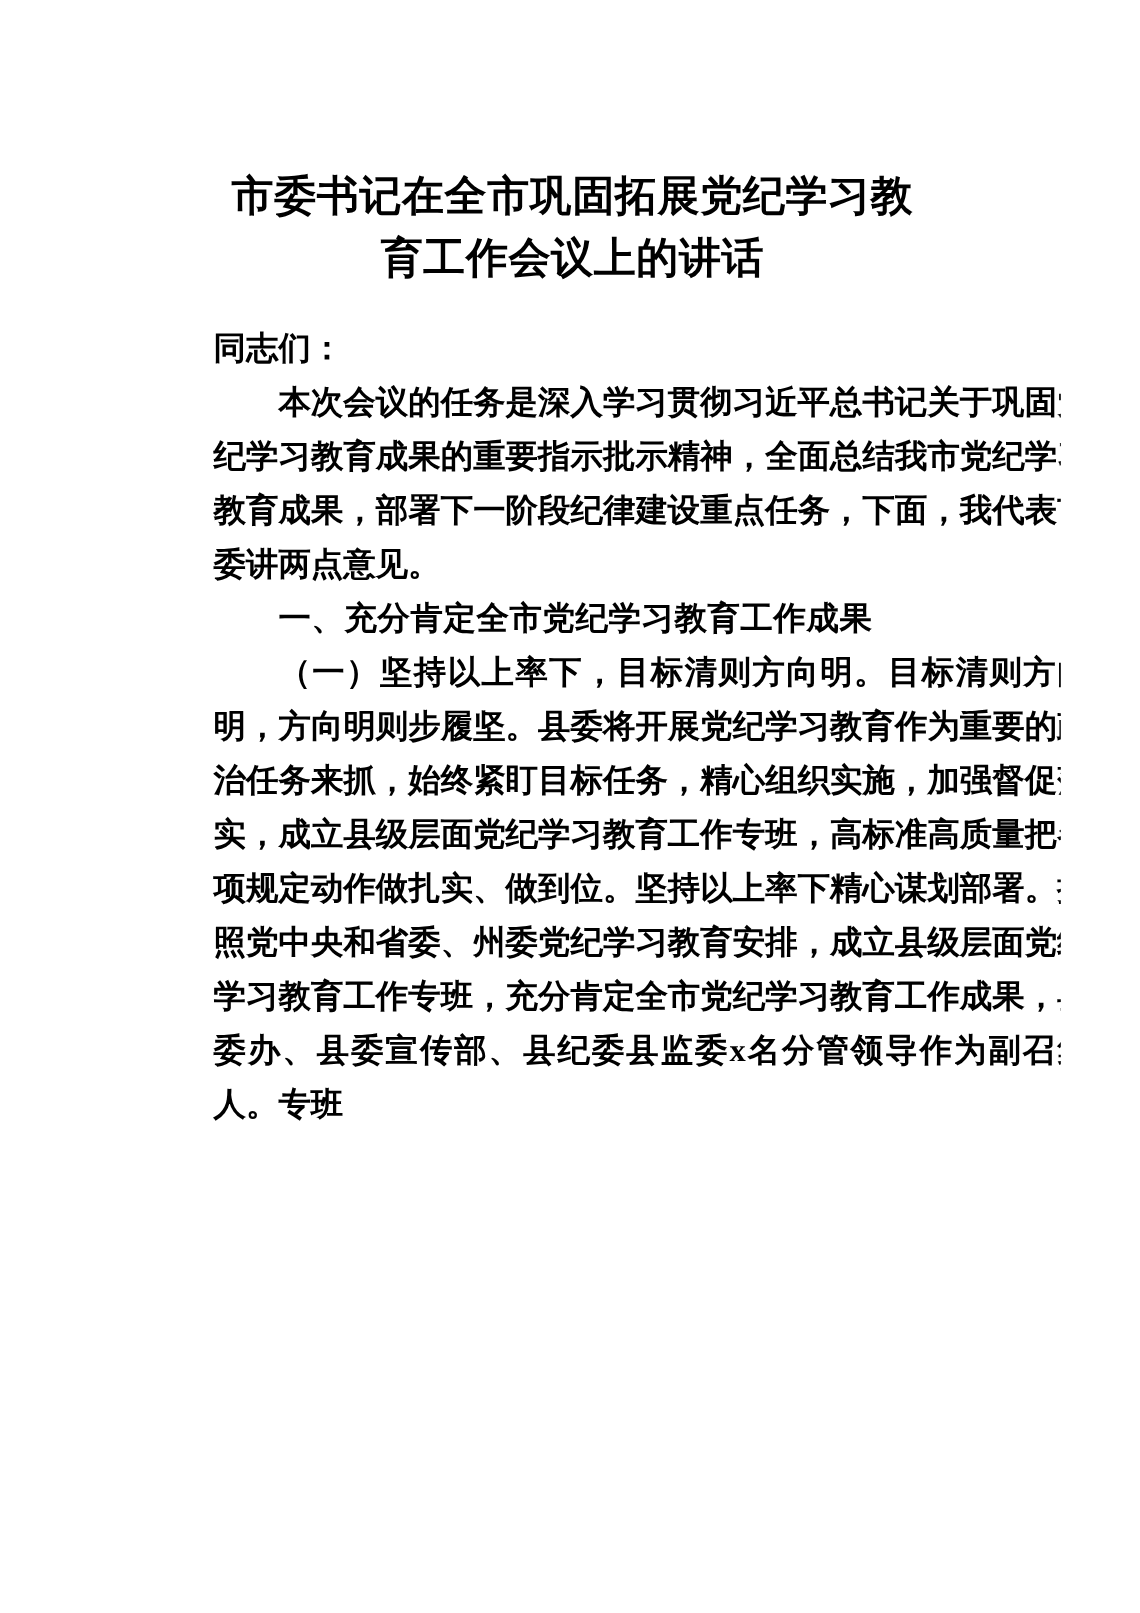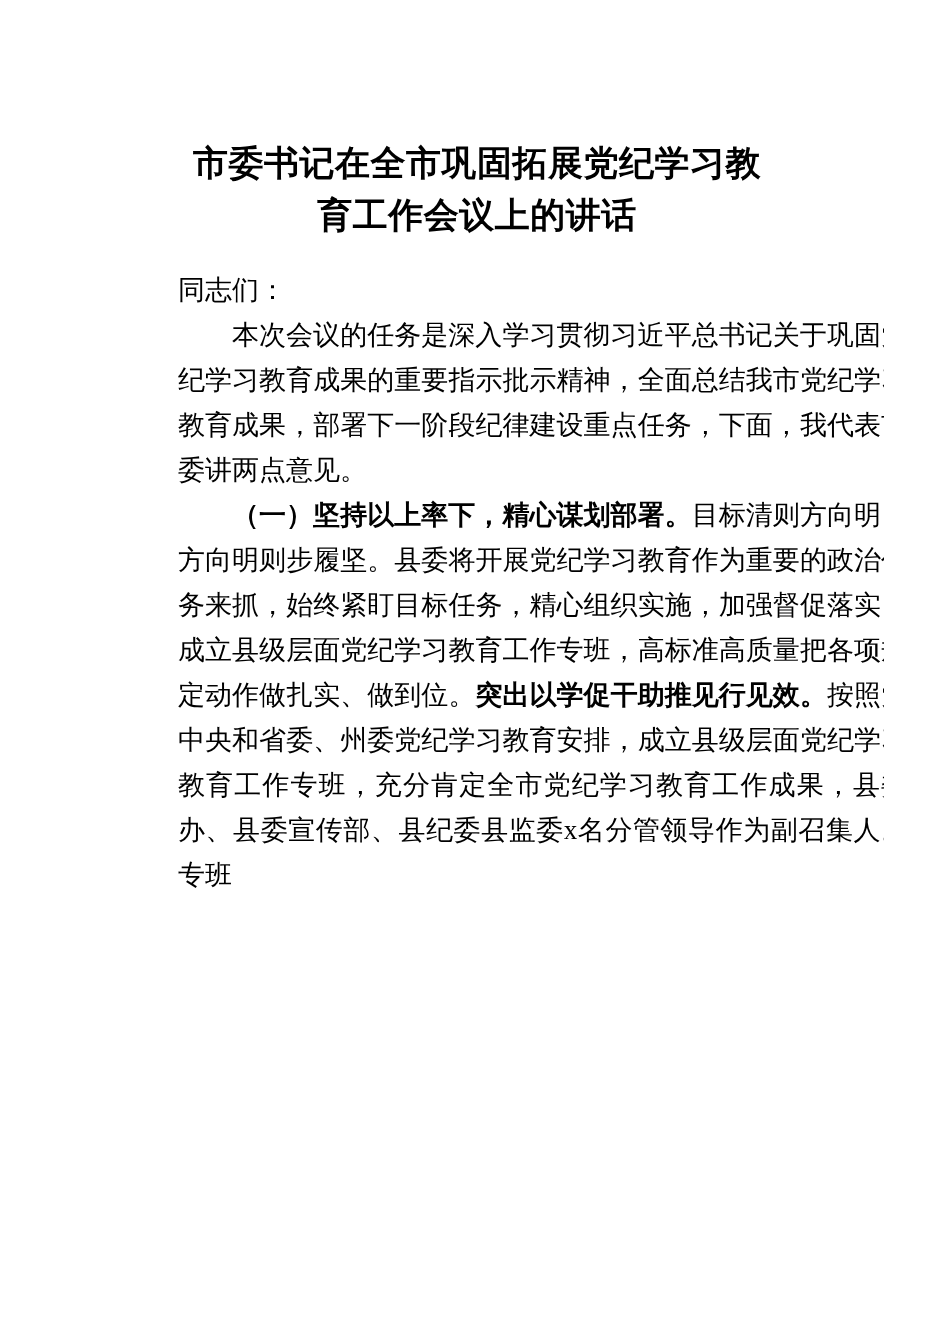--- a/index.html
+++ b/index.html
@@ -46,26 +46,27 @@
     font-family: "Liberation Sans", "DejaVu Sans", sans-serif;
     font-weight: bold;
     text-align: left;
     letter-spacing: 0.5px;
   }
   .seg-kai {
     
     font-weight: 600;
   }
   .seg-normal {
-    font-weight: normal;
+    font-weight: bold;
   }
 </style>
 </head>
 <body>
 
 <div class="page">
   <h1 class="doc-title">市委书记在全市巩固拓展党纪学习教育工作会议上的讲话</h1>
   <div class="doc-body">
       <p class="para salutation"><span class="seg-normal">同志们：</span></p>
       <p class="para body"><span class="seg-normal">本次会议的任务是深入学习贯彻习近平总书记关于巩固党纪学习教育成果的重要指示批示精神，全面总结我市党纪学习教育成果，部署下一阶段纪律建设重点任务，下面，我代表市委讲两点意见。</span></p>
-      <p class="para body"><span class="seg-kai">（一）坚持以上率下，精心谋划部署。</span><span class="seg-normal">目标清则方向明，方向明则步履坚。县委将开展党纪学习教育作为重要的政治任务来抓，始终紧盯目标任务，精心组织实施，加强督促落实，成立县级层面党纪学习教育工作专班，高标准高质量把各项规定动作做扎实、做到位。</span><span class="seg-kai">突出以学促干助推见行见效。</span><span class="seg-normal">按照党中央和省委、州委党纪学习教育安排，成立县级层面党纪学习教育工作专班，充分肯定全市党纪学习教育工作成果，县委办、县委宣传部、县纪委县监委x名分管领导作为副召集人。专班</span></p>
+      <p class="para heading"><span class="seg-normal">一、充分肯定全市党纪学习教育工作成果</span></p>
+      <p class="para body"><span class="seg-kai">（一）坚持以上率下，目标清则方向明。</span><span class="seg-normal">目标清则方向明，方向明则步履坚。县委将开展党纪学习教育作为重要的政治任务来抓，始终紧盯目标任务，精心组织实施，加强督促落实，成立县级层面党纪学习教育工作专班，高标准高质量把各项规定动作做扎实、做到位。</span><span class="seg-kai">坚持以上率下精心谋划部署。</span><span class="seg-normal">按照党中央和省委、州委党纪学习教育安排，成立县级层面党纪学习教育工作专班，充分肯定全市党纪学习教育工作成果，县委办、县委宣传部、县纪委县监委x名分管领导作为副召集人。专班</span></p>
     </div>
 </div>
 
 </body></html>

